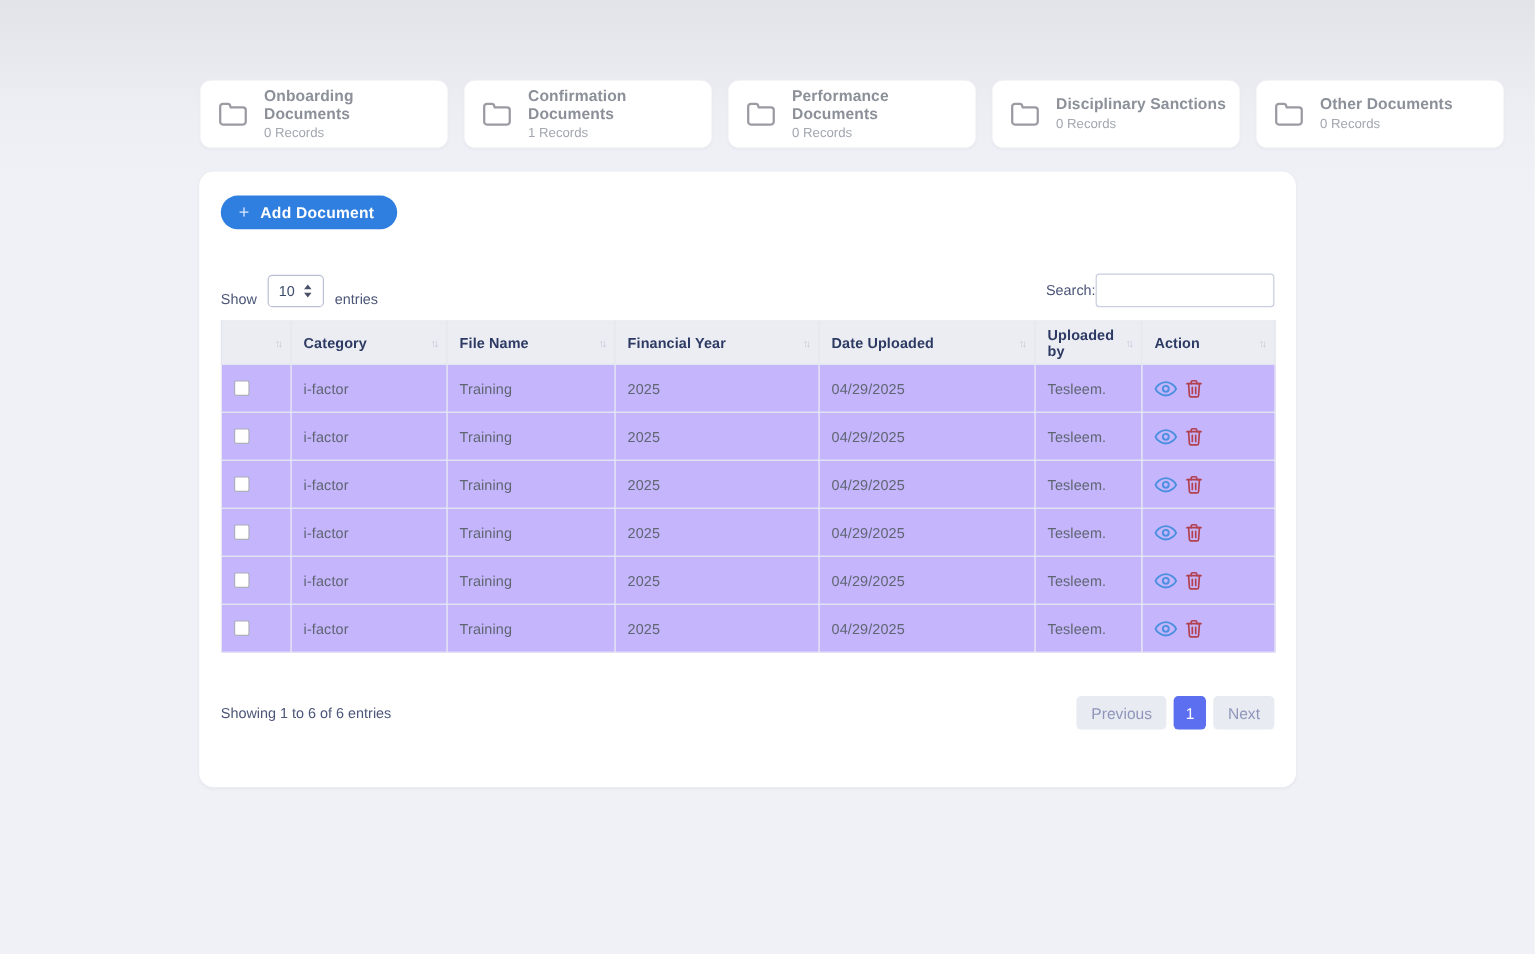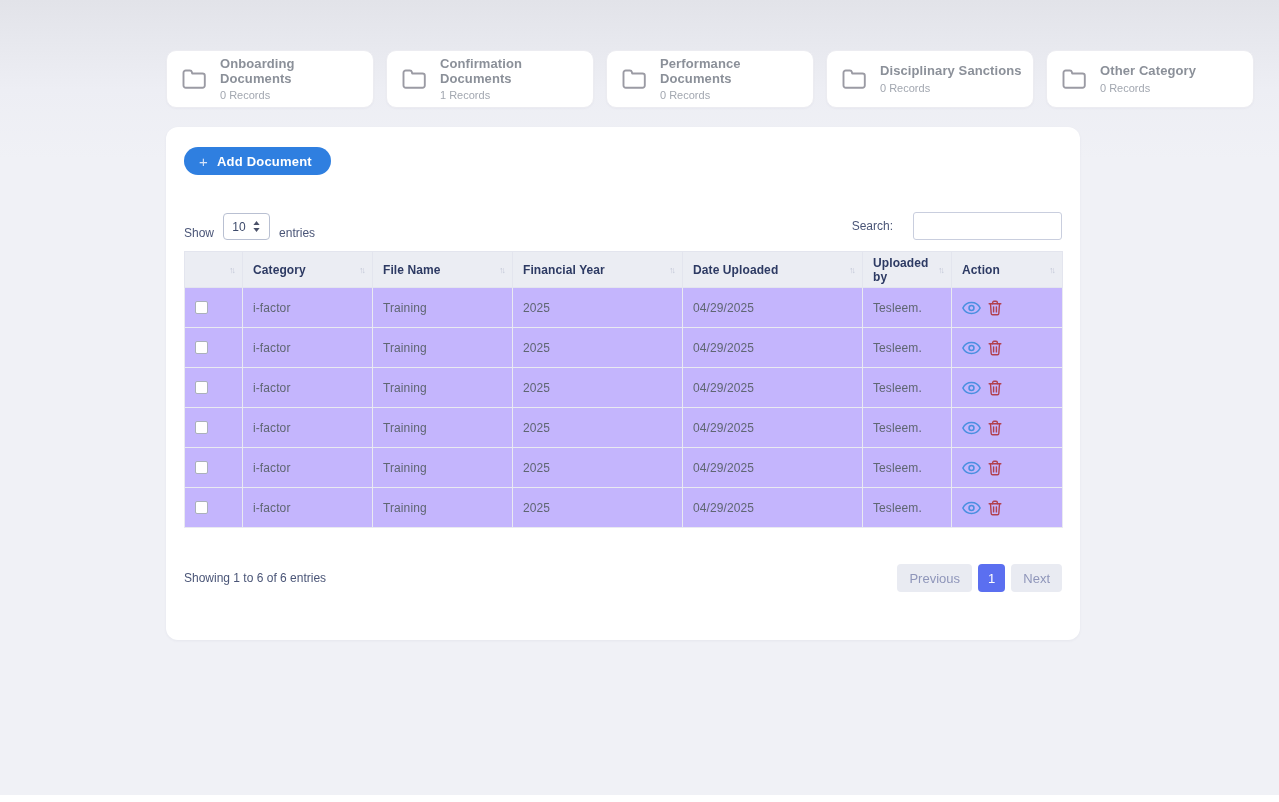--- a/index.html
+++ b/index.html
@@ -1,21 +1,21 @@
 <!DOCTYPE html>
 <html><head>
 <meta charset="utf-8">
 <style>
   * { margin:0; padding:0; box-sizing:border-box; }
   html,body { width:1279px; height:802px; font-family:"Liberation Sans", sans-serif; background:#ffffff; }
   .page-bg {
     position:absolute; top:0; left:0; width:1279px; height:795px;
     background:linear-gradient(180deg, #e2e3e9 0%, #edeef4 90px, #f0f1f6 160px, #f0f1f6 100%);
   }
-  .content { position:relative; width:1088px; margin-left:166px; padding-top:50px; }
+  .content { position:relative; width:1088px; margin-left:166px; padding-top:66px; }
 
   
   .tabs { display:flex; gap:12px; }
   .tab {
     flex:1 1 0; height:58px; background:#ffffff; border:1px solid #ececf1; border-radius:10px;
     display:flex; align-items:center; padding:0 8px 0 14px; cursor:pointer;
     box-shadow:0 1px 2px rgba(30,40,80,0.03);
   }
   .tab.active { background:#dbe7f8; border-color:#dbe7f8; }
   .tab-icon { flex:0 0 auto; margin-right:12px; display:flex; }
@@ -40,21 +40,21 @@
 
   
   .controls { margin-top:37px; display:flex; align-items:flex-end; }
   .ctrl-label { font-size:12px; color:#4a5577; }
   .pseudo-select {
     margin:0 9px; width:47px; height:27px; border:1px solid #b9c0d2; border-radius:4px;
     display:flex; align-items:center; justify-content:center; gap:6px; cursor:pointer; background:#fff;
   }
   .pseudo-select .val { font-size:12px; color:#3d4a6b; }
   .search-wrap { margin-left:auto; display:flex; align-items:center; }
-  .search-wrap label { font-size:12px; color:#4a5577; margin-right:20px; }
+  .search-wrap label { font-size:12px; color:#4a5577; margin-right:0; }
   .search-input {
     width:149px; height:28px; border:1px solid #c9cede; border-radius:3px; background:#fff;
     font-family:inherit; font-size:12px; color:#3d4a6b; padding:0 8px;
   }
 
   
   table { margin-top:11px; width:878px; border-collapse:collapse; table-layout:fixed; }
   th {
     background:#ebedf3; height:36px; font-size:12px; font-weight:700; color:#2d3a63;
     border:1px solid #e3e5ee; padding:0 8px 0 10px; text-align:left; cursor:pointer; letter-spacing:.1px;
@@ -134,21 +134,21 @@
         <span class="tab-records">0 Records</span>
       </span>
     </div>
     <div class="tab">
       <span class="tab-icon">
         <svg width="27" height="22" viewBox="0 0 27 22" fill="none" stroke-width="1.9" stroke-linejoin="round" stroke-linecap="round">
             <path d="M2.5 17.5V4.8A2.3 2.3 0 0 1 4.8 2.5h4.1a2 2 0 0 1 1.95 1.55l.35 1.45h10.3a2.3 2.3 0 0 1 2.3 2.3v9.7a2.3 2.3 0 0 1-2.3 2.3H4.8a2.3 2.3 0 0 1-2.3-2.3Z"></path>
           </svg>
       </span>
       <span class="tab-text">
-        <span class="tab-title">Other Category</span>
+        <span class="tab-title">Other Documents</span>
         <span class="tab-records">0 Records</span>
       </span>
     </div>
   </div>
 
   <div class="card">
 
     <button class="add-btn">
       <span class="plus">+</span>
       <span>Add Document</span>

